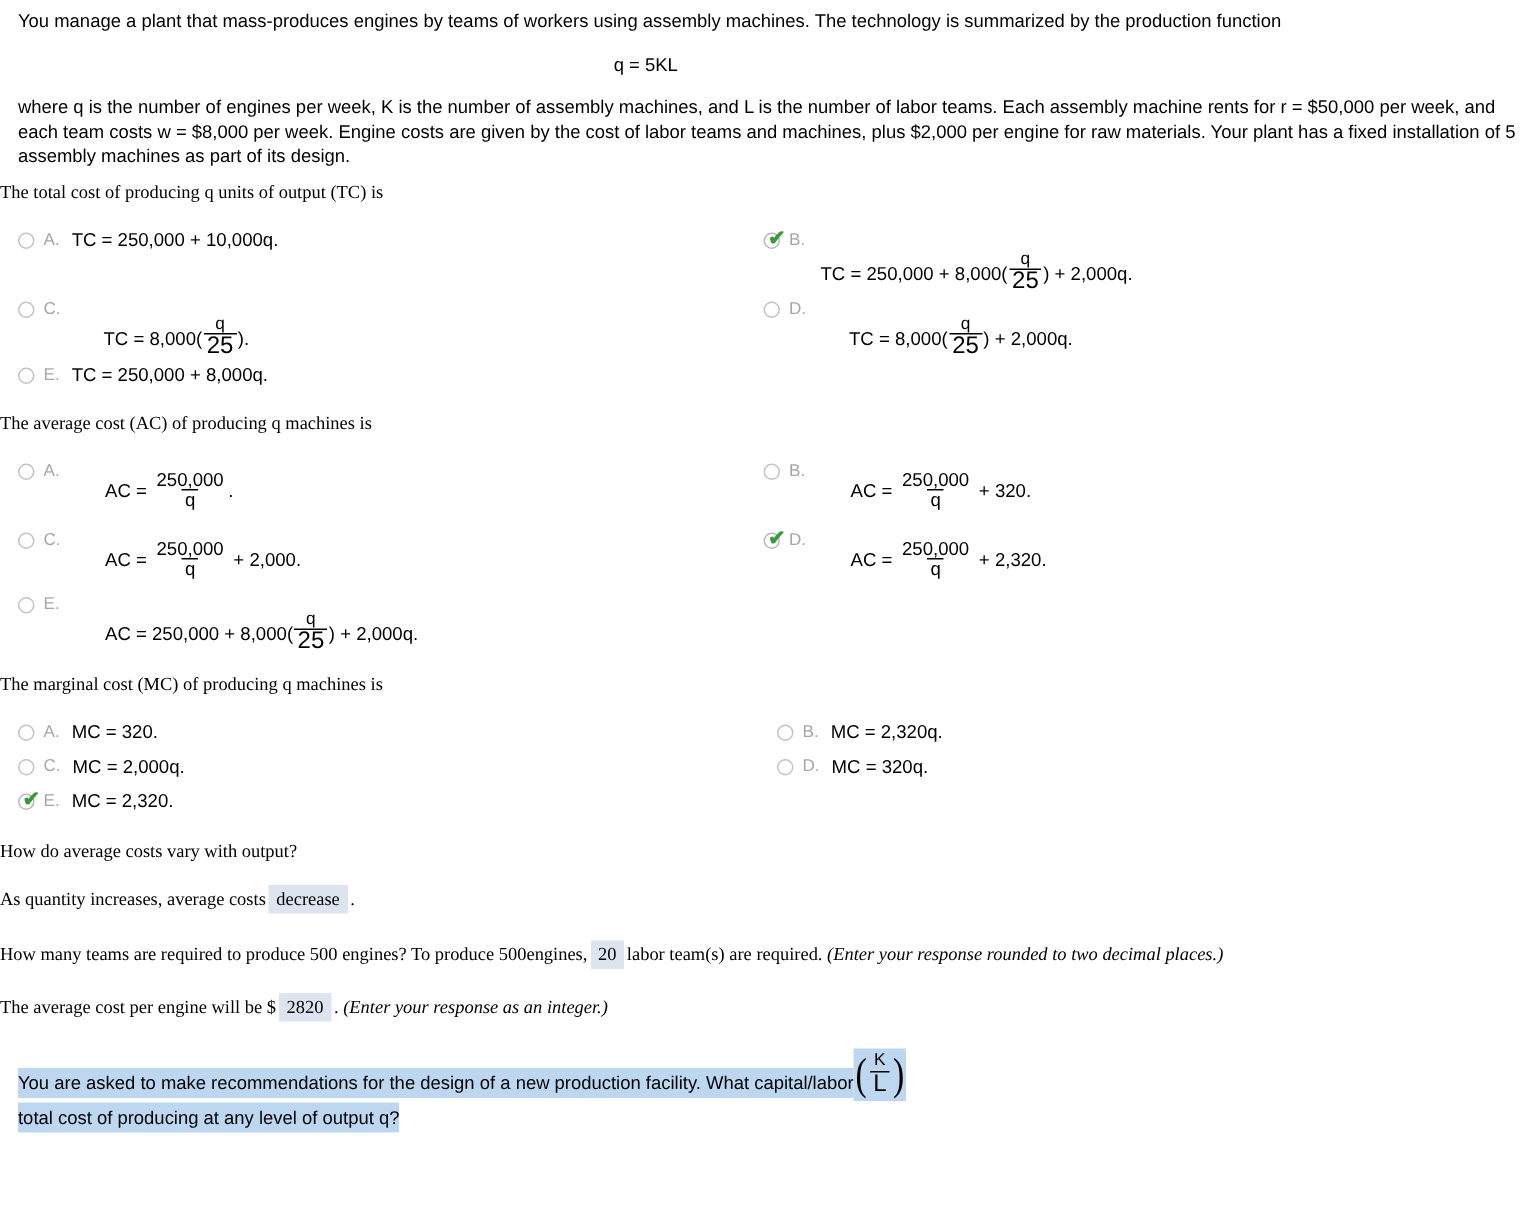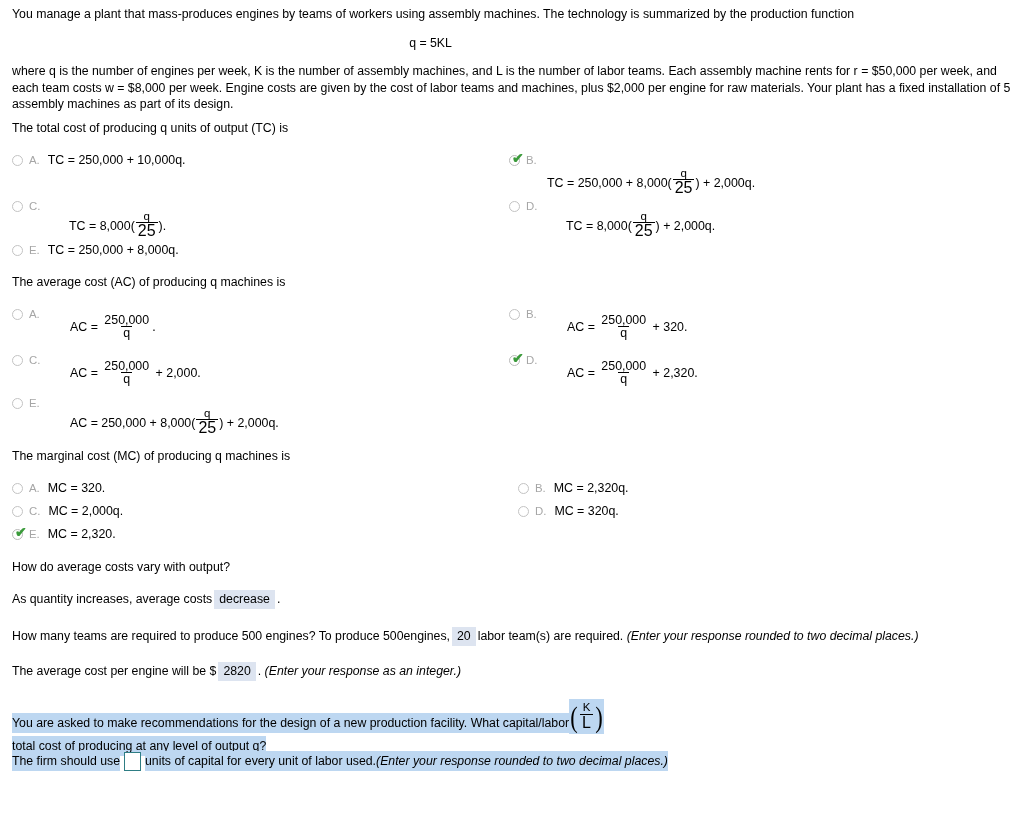--- a/index.html
+++ b/index.html
@@ -20,22 +20,22 @@
   .centered-eq {
     position: absolute; left: 0; top: 36px; width: 861px;
     text-align: center; font-size: 12.3px;
   }
   .intro2 {
     position: absolute; left: 12px; top: 63px; width: 1000px;
     font-size: 12.3px; line-height: 16.6px;
   }
 
   .qtext {
-    position: absolute; left: 12px;
-    font-size: 12.3px; line-height: 16px;
+    position: absolute; left: 0;
+    font-size: 12.3px; line-height: 16px; font-family: Liberation Serif, serif;
   }
 
   
   .opt {
     position: absolute;
     display: flex;
     align-items: flex-start;
     font-size: 12.4px;
   }
   .radio {
@@ -304,17 +304,14 @@
         <span class="bigparen">(</span>
         <span class="frac" style="top:0;">
           <span class="num">K</span>
           <span class="den">L</span>
         </span>
         <span class="bigparen">)</span>
       </span><br>
     <span class="hl">total cost of producing at any level of output q?</span>
   </div>
 
-  <div class="lastline">
-    <span class="hl">The firm should use</span><span class="field empty-box"></span><span class="hl">units of capital for every unit of labor used.</span><span class="hl ital">(Enter your response rounded to two decimal places.)</span>
-  </div>
 
 </div>
 
 </body></html>

